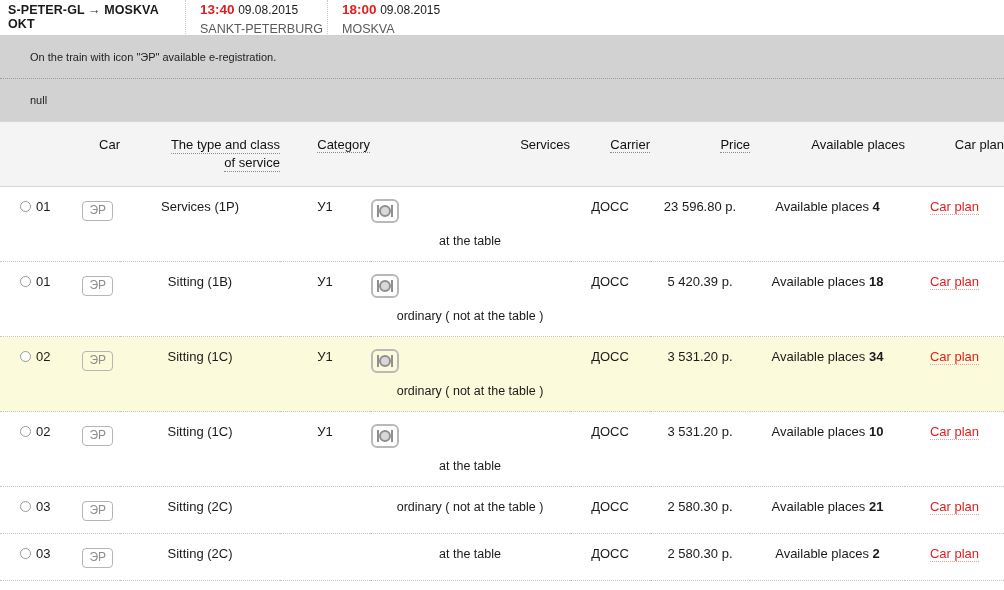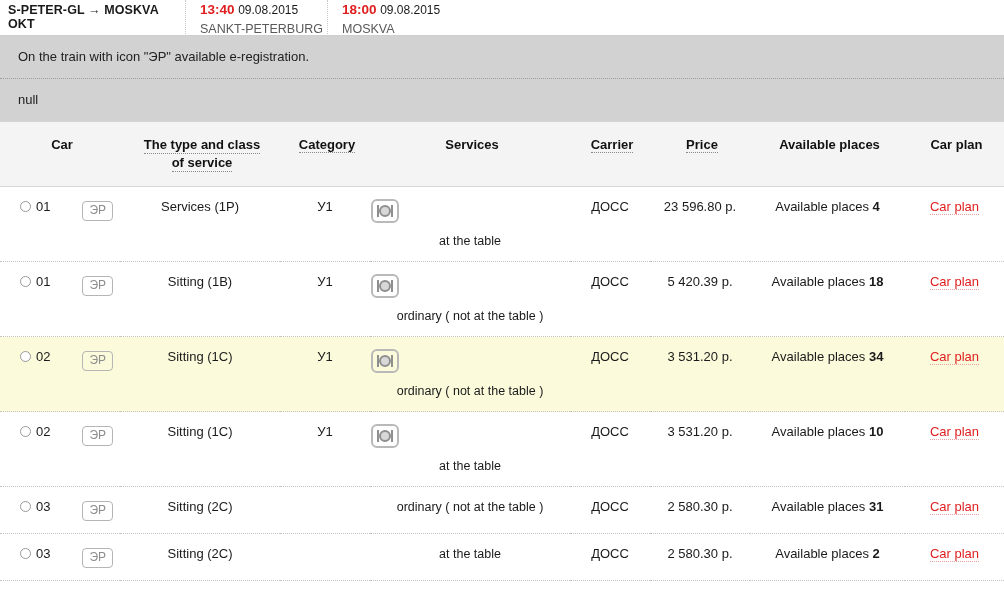--- a/index.html
+++ b/index.html
@@ -84,23 +84,23 @@
     color: #111111;
     padding-top: 0px;
     line-height: 11px;
     overflow: hidden;
   }
 
   
   .notice {
     background: #d2d2d2;
     color: #222222;
-    font-size: 13px;
-    box-sizing: border-box;
-    padding: 13px 18px;
+    font-size: 11px;
+    box-sizing: border-box;
+    padding: 13px 30px;
     line-height: 16px;
   }
   .notice-1 {
     height: 43px;
     border-bottom: 1px dotted #9d9d9d;
   }
   .notice-2 {
     height: 42px;
   }
 
@@ -109,22 +109,22 @@
     background: #ffffff;
     padding: 0;
   }
   table.places {
     width: 1004px;
     border-collapse: collapse;
     table-layout: fixed;
   }
   table.places thead th {
     background: #f4f4f4;
-    text-align: center;
-    font-weight: bold;
+    text-align: right;
+    font-weight: normal;
     font-size: 13px;
     color: #111111;
     vertical-align: top;
     padding: 14px 0 14px 4px;
     border-top: 1px solid #d6d6d6;
     border-bottom: 1px solid #d6d6d6;
     line-height: 17px;
   }
   .hdr-hint {
     border-bottom: 1px dotted #8a8a8a;
@@ -395,21 +395,21 @@
           <td class="d-avail"><span>Available places</span> <span class="avail-count">10</span></td>
           <td class="d-plan"><span class="plan-link">Car plan</span></td>
         </tr>
         <tr>
           <td class="d-car"><span class="radio"></span><span class="car-no">03</span><span class="er-badge">ЭР</span></td>
           <td class="d-type">Sitting (2C)</td>
           <td class="d-cat"></td>
           <td class="d-serv"><span class="serv-text">ordinary ( not at the table )</span></td>
           <td class="d-carrier">ДОСС</td>
           <td class="d-price">2 580.30 р.</td>
-          <td class="d-avail"><span>Available places</span> <span class="avail-count">31</span></td>
+          <td class="d-avail"><span>Available places</span> <span class="avail-count">21</span></td>
           <td class="d-plan"><span class="plan-link">Car plan</span></td>
         </tr>
         <tr>
           <td class="d-car"><span class="radio"></span><span class="car-no">03</span><span class="er-badge">ЭР</span></td>
           <td class="d-type">Sitting (2C)</td>
           <td class="d-cat"></td>
           <td class="d-serv"><span class="serv-text">at the table</span></td>
           <td class="d-carrier">ДОСС</td>
           <td class="d-price">2 580.30 р.</td>
           <td class="d-avail"><span>Available places</span> <span class="avail-count">2</span></td>

